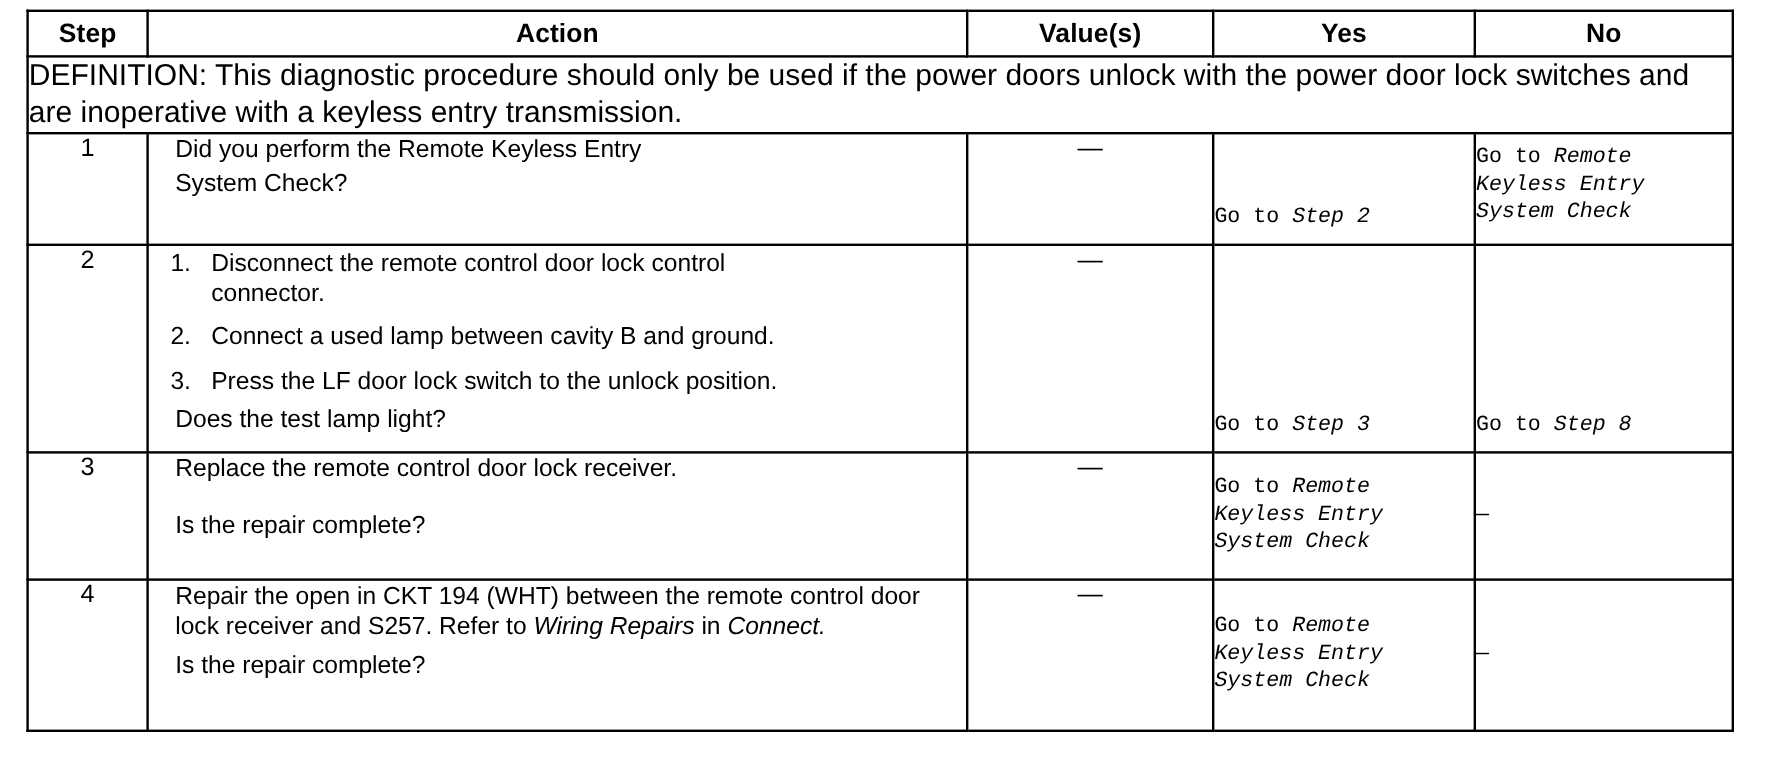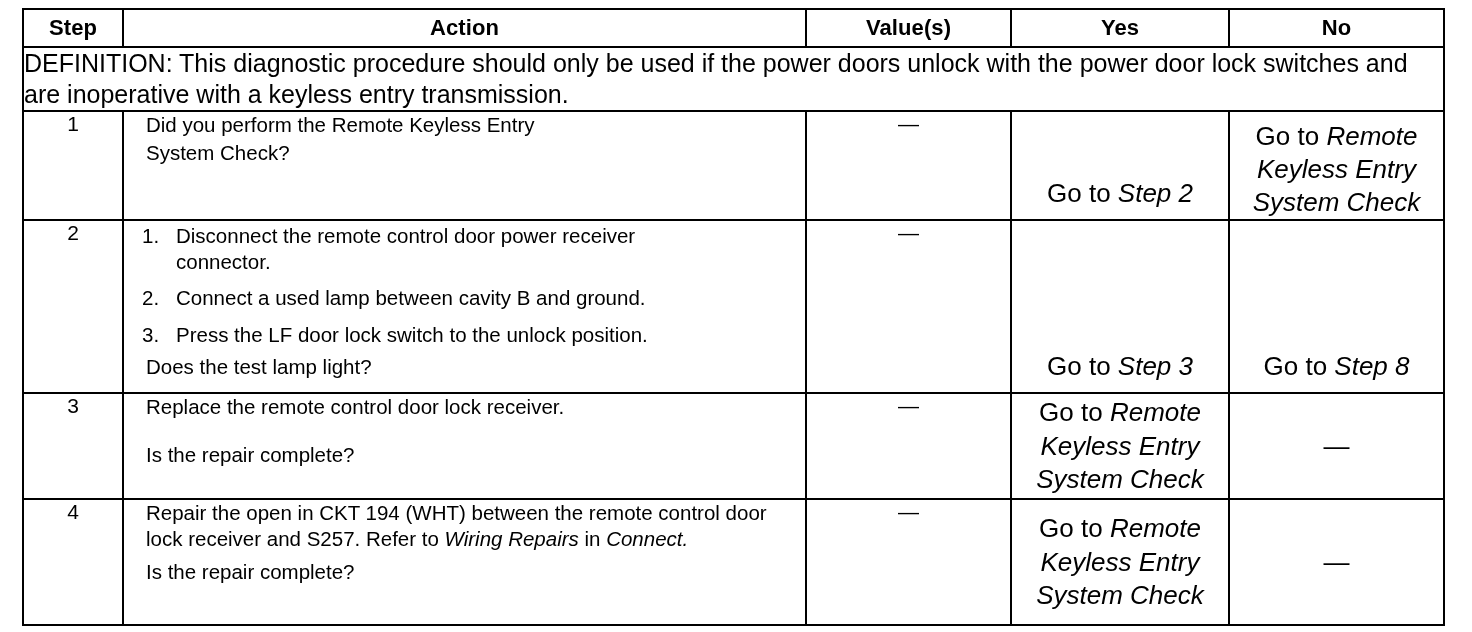--- a/index.html
+++ b/index.html
@@ -108,24 +108,24 @@
 
   .spacer-gap { height: 22px; }
 
   
   td.value {
     text-align: center;
     vertical-align: middle;
     font-size: 21px;
   }
   td.answer {
-    text-align: center;
-    font-size: 26px;
+    font-size: 18px;
     line-height: 1.28;
     padding: 6px 4px;
+    font-family: Liberation Mono, monospace;
   }
   td.answer.v-bottom { vertical-align: bottom; padding-bottom: 9px; }
   td.answer.v-middle { vertical-align: middle; }
   td.answer.v-top    { vertical-align: top;    padding-top: 8px; }
 
   .ital { font-style: italic; }
   .dash { font-size: 21px; }
 </style>
 </head>
 <body>
@@ -173,21 +173,21 @@
           <span class="ital">System Check</span>
         </td>
       </tr>
 
       <tr style="height:173px;">
         <td class="stepnum">2</td>
         <td class="action">
           <ol class="steplist">
             <li>
               <span class="marker">1.</span>
-              <span>Disconnect the remote control door power receiver</span><br>
+              <span>Disconnect the remote control door lock control</span><br>
               <span>connector.</span>
             </li>
             <li>
               <span class="marker">2.</span>
               <span>Connect a used lamp between cavity B and ground.</span>
             </li>
             <li>
               <span class="marker">3.</span>
               <span>Press the LF door lock switch to the unlock position.</span>
             </li>

